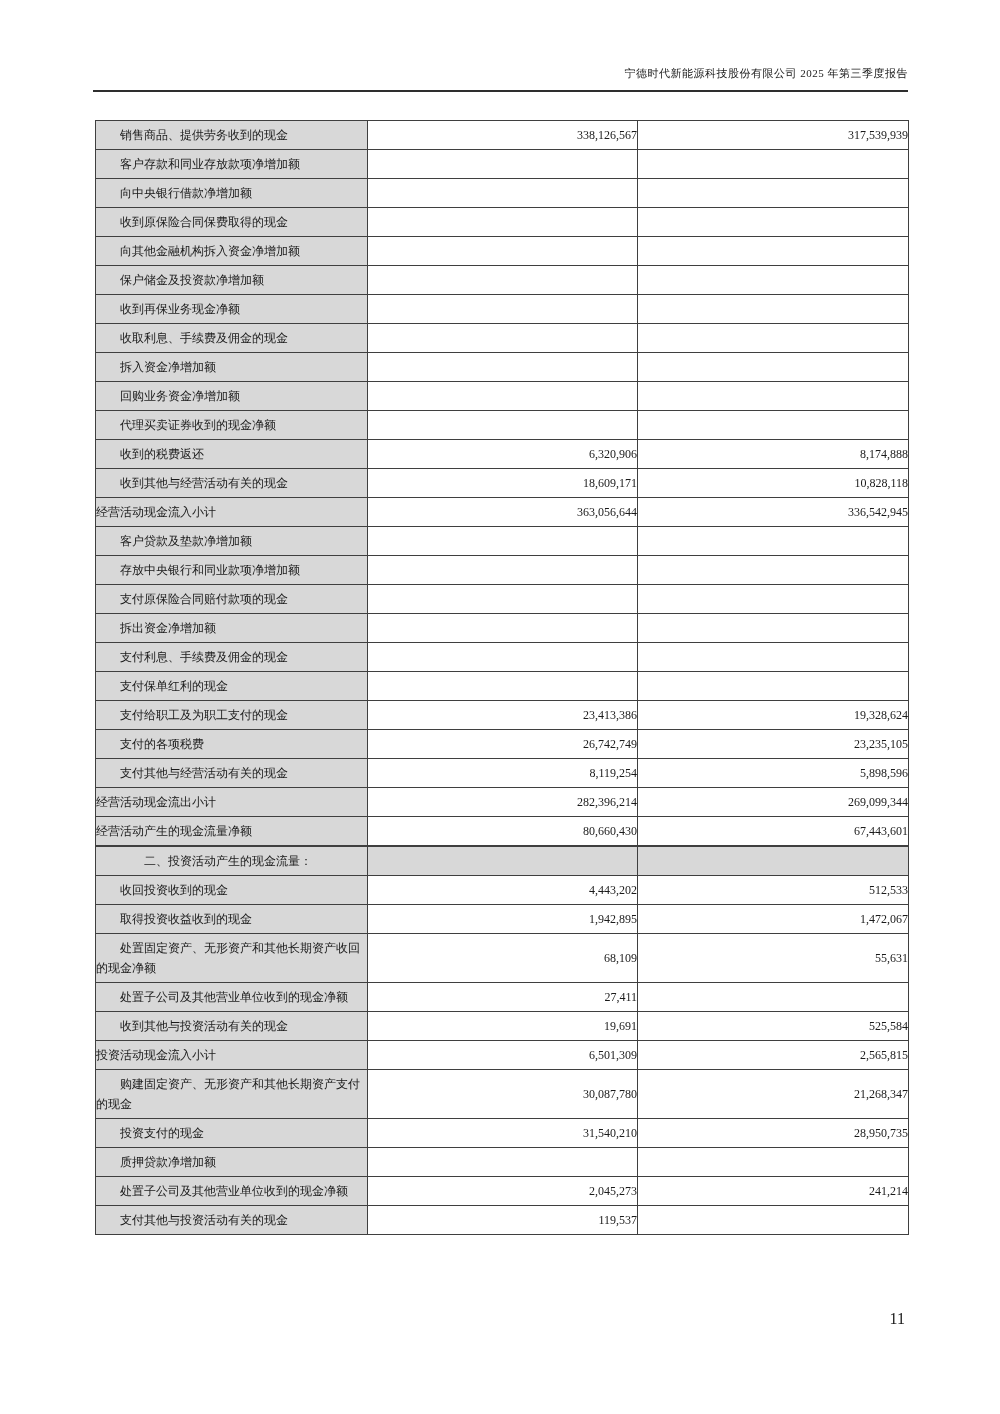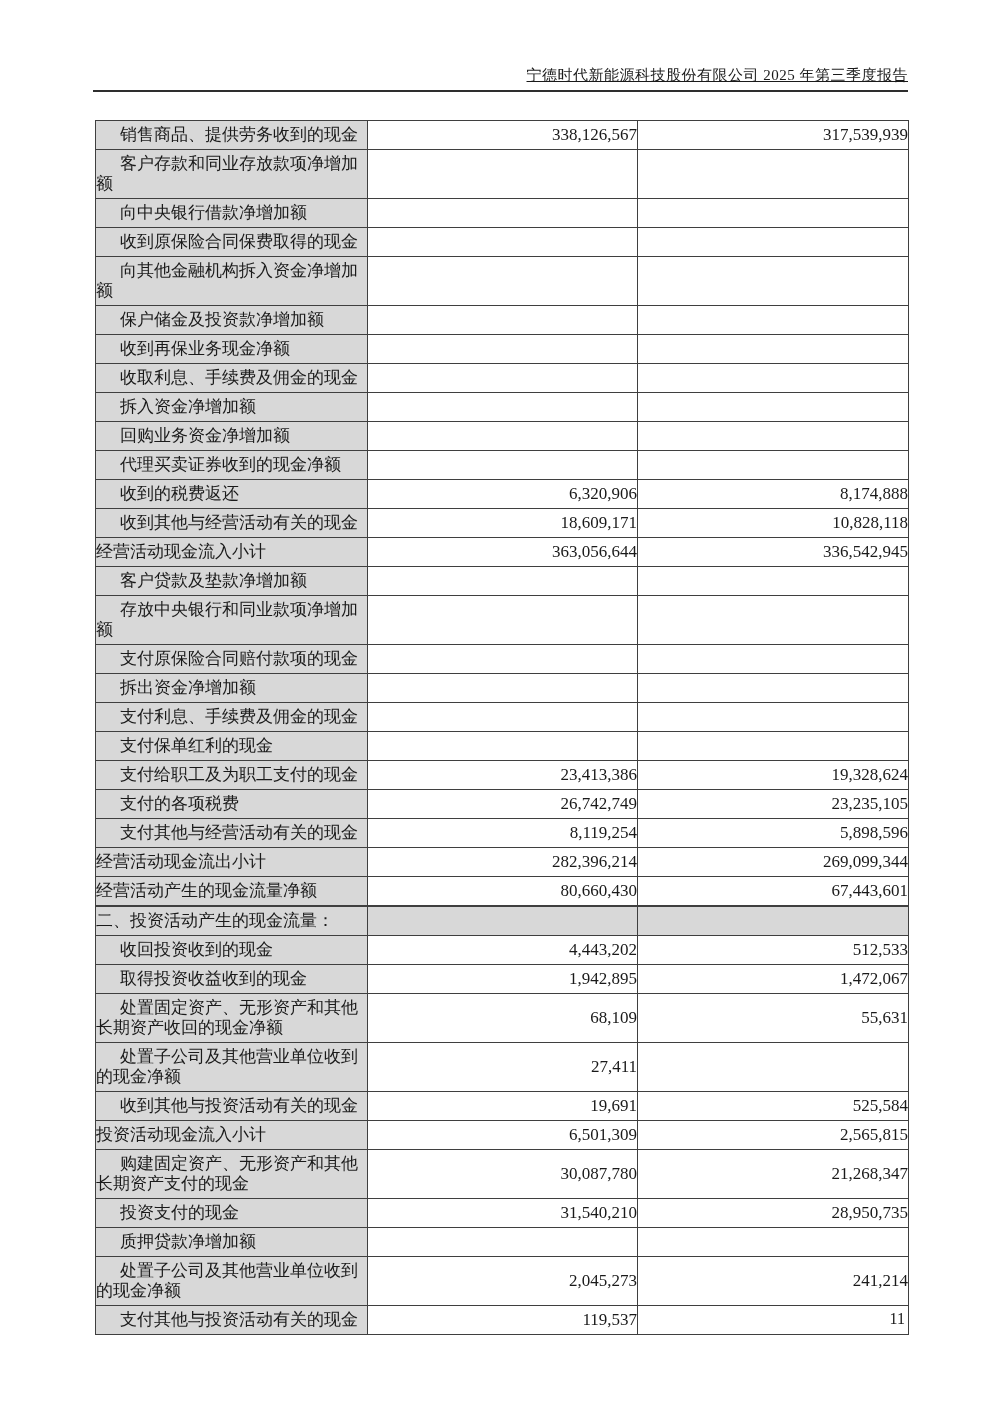--- a/index.html
+++ b/index.html
@@ -11,51 +11,51 @@
   html,body{margin:0;padding:0;}
   body{
     width:1000px;height:1414px;background:#ffffff;
     font-family:"Liberation Serif","DejaVu Serif",serif;
     color:var(--text-col);
   }
   .page{position:relative;width:1000px;height:1414px;overflow:hidden;background:#ffffff;}
 
   .header-title{
     position:absolute;top:66px;right:92px;
-    font-size:15px;letter-spacing:0.5px;white-space:nowrap;text-decoration:underline;
+    font-size:11px;letter-spacing:0.5px;white-space:nowrap;
   }
   .header-rule{
     position:absolute;top:90px;left:93px;width:815px;height:2px;
     background:#2e2e2e;
   }
 
   table.cashflow{
     position:absolute;top:120px;left:95px;width:813px;
     border-collapse:collapse;table-layout:fixed;
-    font-size:17px;
+    font-size:12px;
   }
   table.cashflow td{
     border:1px solid var(--border-col);
     vertical-align:middle;
     line-height:20px;
     padding:4px 0;
   }
   td.label-cell{
     background:var(--label-bg);
     padding-left:6px;padding-right:6px;
     text-align:left;
   }
   td.label-cell.indent{text-indent:24px;}
   td.value-cell{
     background:#ffffff;
     text-align:right;
     padding-right:11px;
     font-variant-numeric:lining-nums;
   }
-  tr.section-row td{background:var(--label-bg);border-top-width:2px;}
+  tr.section-row td{background:var(--label-bg);border-top-width:2px;padding-left:48px;}
 
   .page-number{
     position:absolute;top:1310px;right:95px;
     font-size:16px;
   }
 </style>
 </head>
 <body>
 
 <div class="page">

